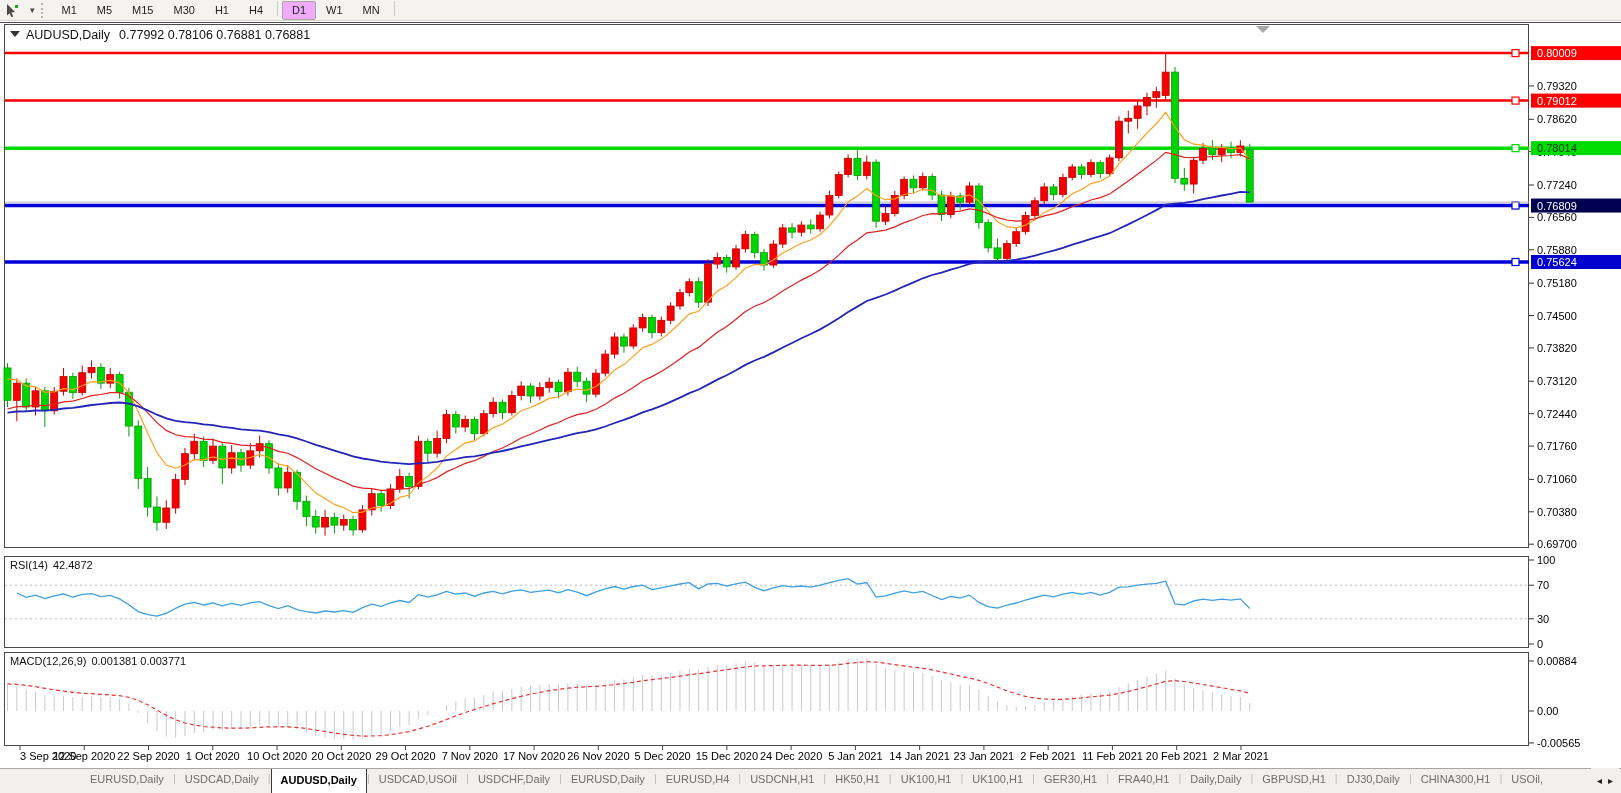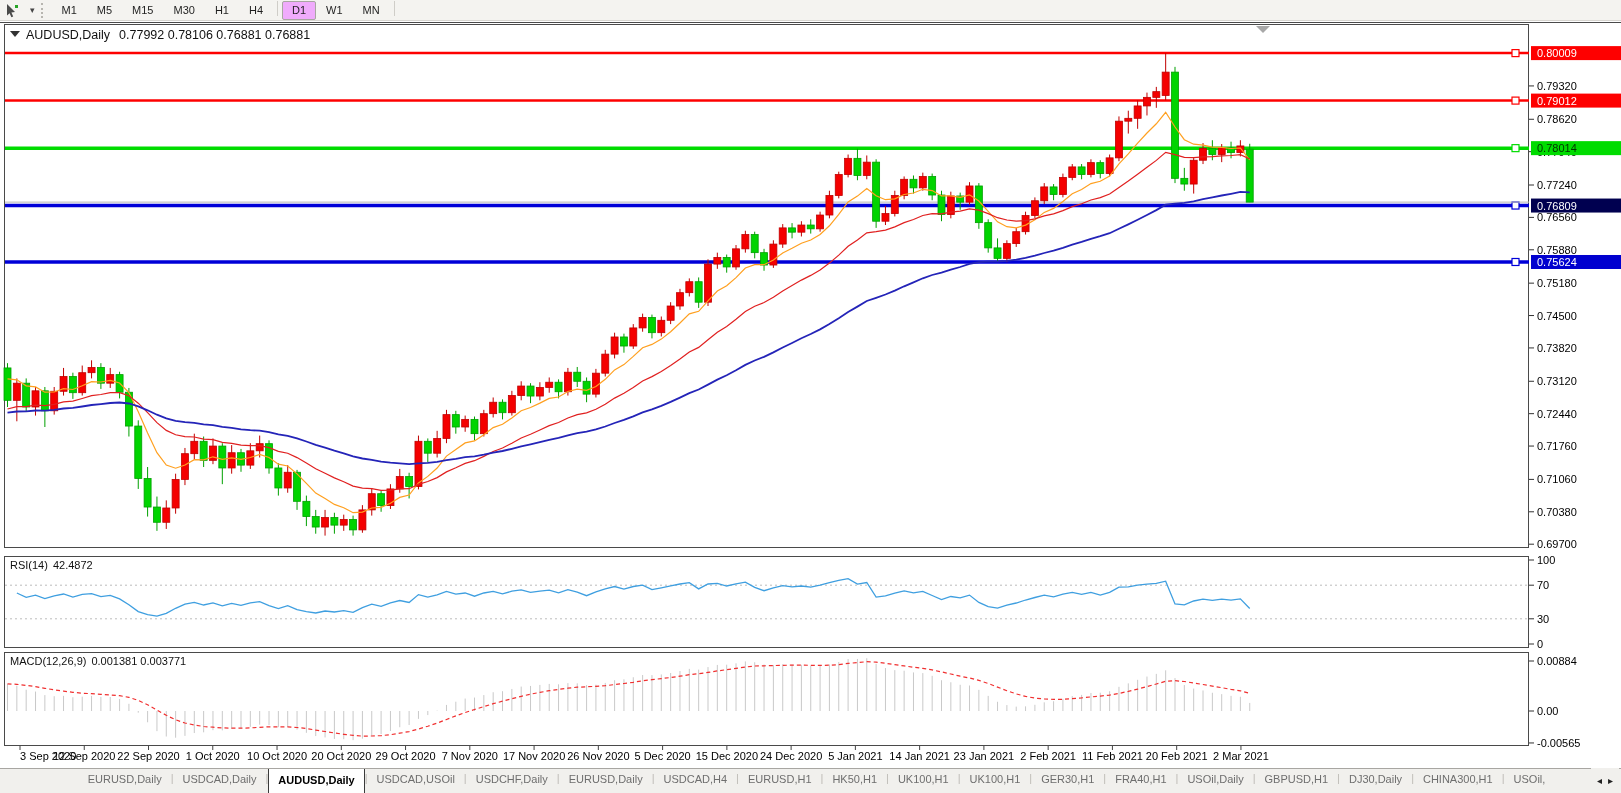--- a/index.html
+++ b/index.html
@@ -615,35 +615,35 @@
         <span class="tab">USDCAD,Daily</span>
         <span class="tabsep">|</span>
         <span class="tab active">AUDUSD,Daily</span>
         <span class="tabsep">|</span>
         <span class="tab">USDCAD,USOil</span>
         <span class="tabsep">|</span>
         <span class="tab">USDCHF,Daily</span>
         <span class="tabsep">|</span>
         <span class="tab">EURUSD,Daily</span>
         <span class="tabsep">|</span>
-        <span class="tab">USDCAD,H4</span>
-        <span class="tabsep">|</span>
-        <span class="tab">EURUSD,H1</span>
+        <span class="tab">EURUSD,H4</span>
+        <span class="tabsep">|</span>
+        <span class="tab">USDCNH,H1</span>
         <span class="tabsep">|</span>
         <span class="tab">HK50,H1</span>
         <span class="tabsep">|</span>
         <span class="tab">UK100,H1</span>
         <span class="tabsep">|</span>
         <span class="tab">UK100,H1</span>
         <span class="tabsep">|</span>
         <span class="tab">GER30,H1</span>
         <span class="tabsep">|</span>
         <span class="tab">FRA40,H1</span>
         <span class="tabsep">|</span>
-        <span class="tab">USOil,Daily</span>
+        <span class="tab">Daily,Daily</span>
         <span class="tabsep">|</span>
         <span class="tab">GBPUSD,H1</span>
         <span class="tabsep">|</span>
         <span class="tab">DJ30,Daily</span>
         <span class="tabsep">|</span>
         <span class="tab">CHINA300,H1</span>
         <span class="tabsep">|</span>
         <span class="tab">USOil,</span>
       </span>
   </div>

